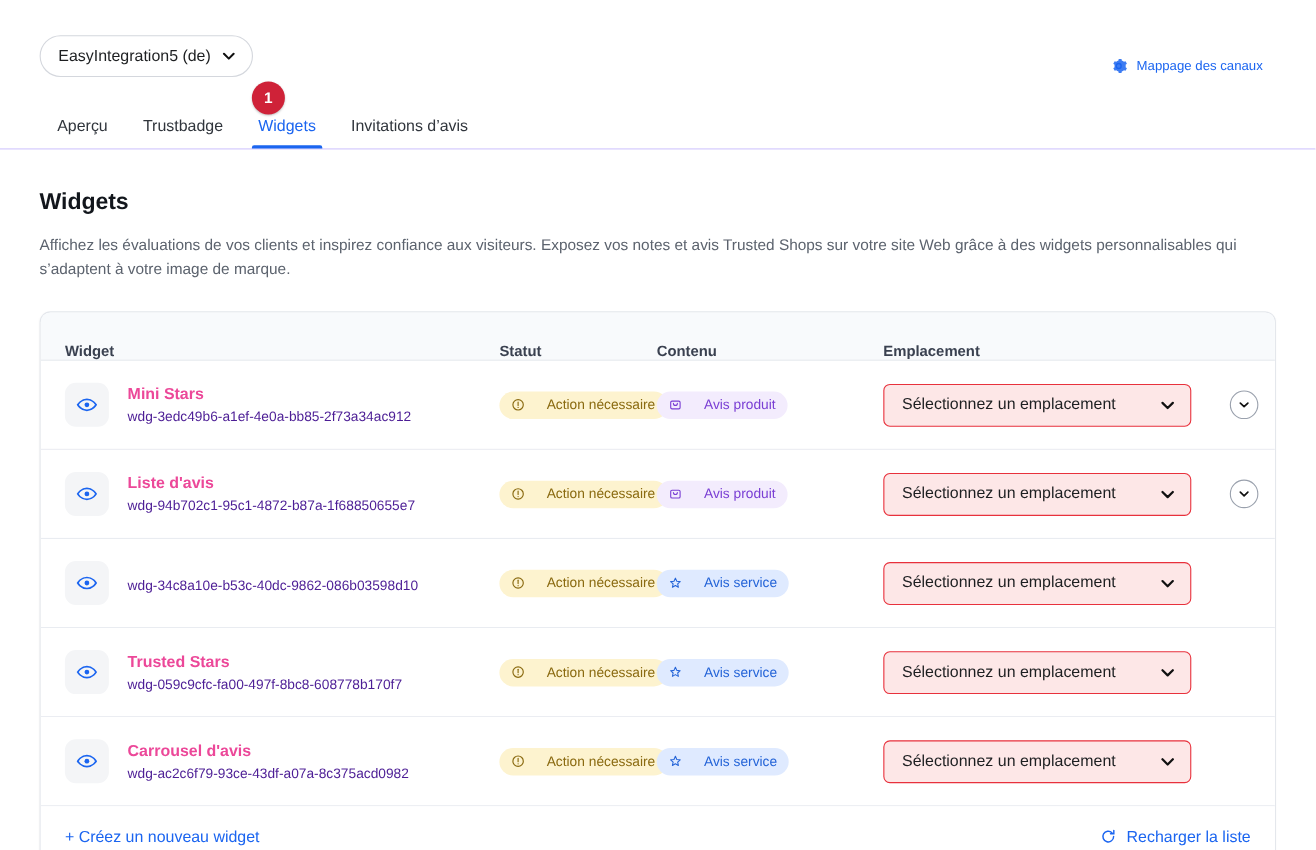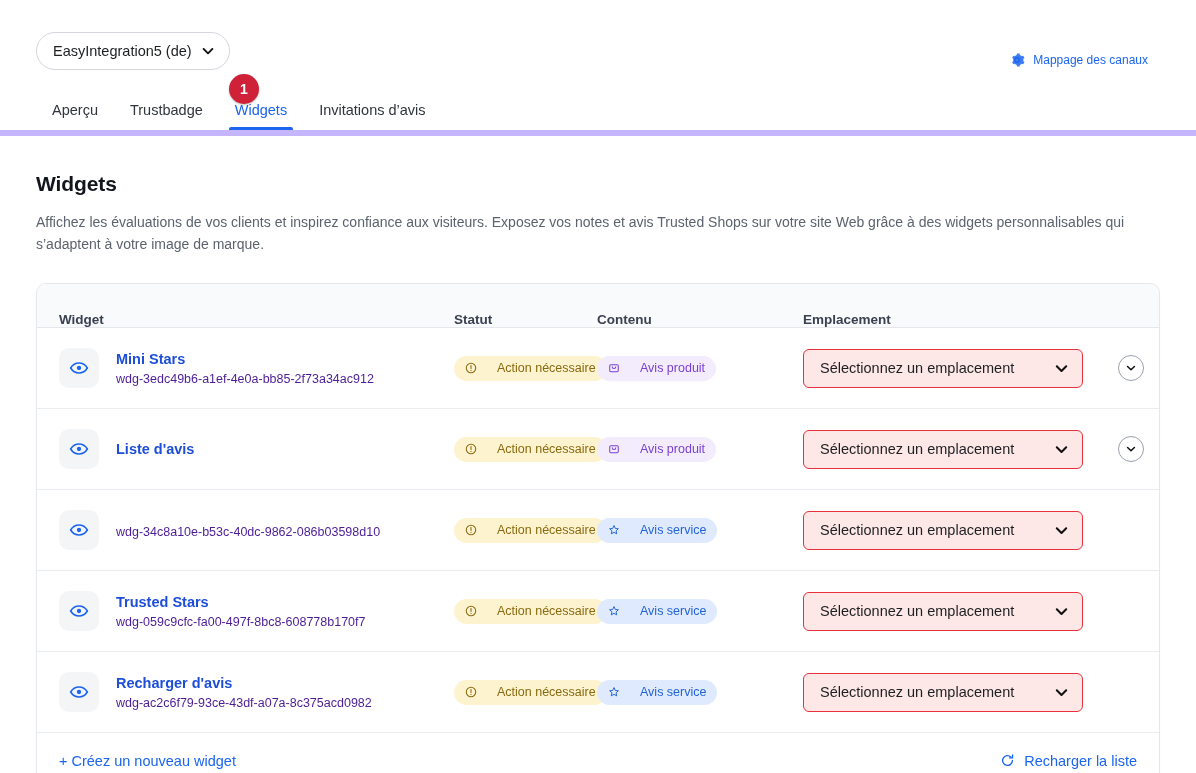--- a/index.html
+++ b/index.html
@@ -9,21 +9,21 @@
     background: #ffffff;
     color: #1d1f21;
     overflow: hidden;
   }
 
   
   .topbar {
     position: relative;
     height: 136px;
     background: #ffffff;
-    border-bottom: 6px solid #c4b5fd;
+    border-bottom: 1px solid #c4b5fd;
   }
   .account-select {
     position: absolute;
     left: 36px; top: 32px;
     height: 38px;
     display: flex; align-items: center; gap: 9px;
     padding: 0 14px 0 16px;
     background: #fff;
     border: 1px solid #d4d7dd;
     border-radius: 19px;
@@ -132,21 +132,21 @@
   .thead .col-content { }
   .thead .col-place   { }
 
   .wicon {
     width: 40px; height: 40px;
     border-radius: 10px;
     background: #f4f5f7;
     display: flex; align-items: center; justify-content: center;
     flex: 0 0 auto;
   }
-  .wname { font-size: 14.5px; font-weight: bold; color: #1d4ed8; line-height: 18px; }
+  .wname { font-size: 14.5px; font-weight: bold; color: #ec4899; line-height: 18px; }
   .wid   { font-size: 12.5px; color: #4c1d95; margin-top: 4px; line-height: 15px; }
 
   .badge {
     display: inline-flex; align-items: center; gap: 20px;
     height: 25px;
     padding: 0 11px;
     border-radius: 13px;
     font-size: 12.5px;
     white-space: nowrap;
   }
@@ -296,20 +296,21 @@
     <div class="row">
       <div class="col-widget">
         <div class="wicon">
           <svg width="20" height="20" viewBox="0 0 24 24" fill="none" stroke="#1b65f0" stroke-width="1.9">
             <path d="M2 12s3.6-6 10-6 10 6 10 6-3.6 6-10 6-10-6-10-6z"></path>
               <circle cx="12" cy="12" r="2.6" fill="#1b65f0" stroke="none"></circle>
           </svg>
         </div>
         <div>
           <div class="wname">Liste d'avis</div>
+          <div class="wid">wdg-94b702c1-95c1-4872-b87a-1f68850655e7</div>
         </div>
       </div>
       <div class="col-status">
         <span class="badge badge-warn">
           <span>
             <svg width="12" height="12" viewBox="0 0 16 16" fill="none" stroke="#8a6a10" stroke-width="1.4">
                 <circle cx="8" cy="8" r="6.3"></circle>
                 <path d="M8 4.6v4.1" stroke-linecap="round"></path>
                 <circle cx="8" cy="11.2" r=".75" fill="#8a6a10" stroke="none"></circle>
               </svg>
@@ -444,21 +445,21 @@
 
     <div class="row" style="border-bottom:1px solid #e9ecf1;">
       <div class="col-widget">
         <div class="wicon">
           <svg width="20" height="20" viewBox="0 0 24 24" fill="none" stroke="#1b65f0" stroke-width="1.9">
             <path d="M2 12s3.6-6 10-6 10 6 10 6-3.6 6-10 6-10-6-10-6z"></path>
               <circle cx="12" cy="12" r="2.6" fill="#1b65f0" stroke="none"></circle>
           </svg>
         </div>
         <div>
-          <div class="wname">Recharger d'avis</div>
+          <div class="wname">Carrousel d'avis</div>
           <div class="wid">wdg-ac2c6f79-93ce-43df-a07a-8c375acd0982</div>
         </div>
       </div>
       <div class="col-status">
         <span class="badge badge-warn">
           <span>
             <svg width="12" height="12" viewBox="0 0 16 16" fill="none" stroke="#8a6a10" stroke-width="1.4">
                 <circle cx="8" cy="8" r="6.3"></circle>
                 <path d="M8 4.6v4.1" stroke-linecap="round"></path>
                 <circle cx="8" cy="11.2" r=".75" fill="#8a6a10" stroke="none"></circle>

